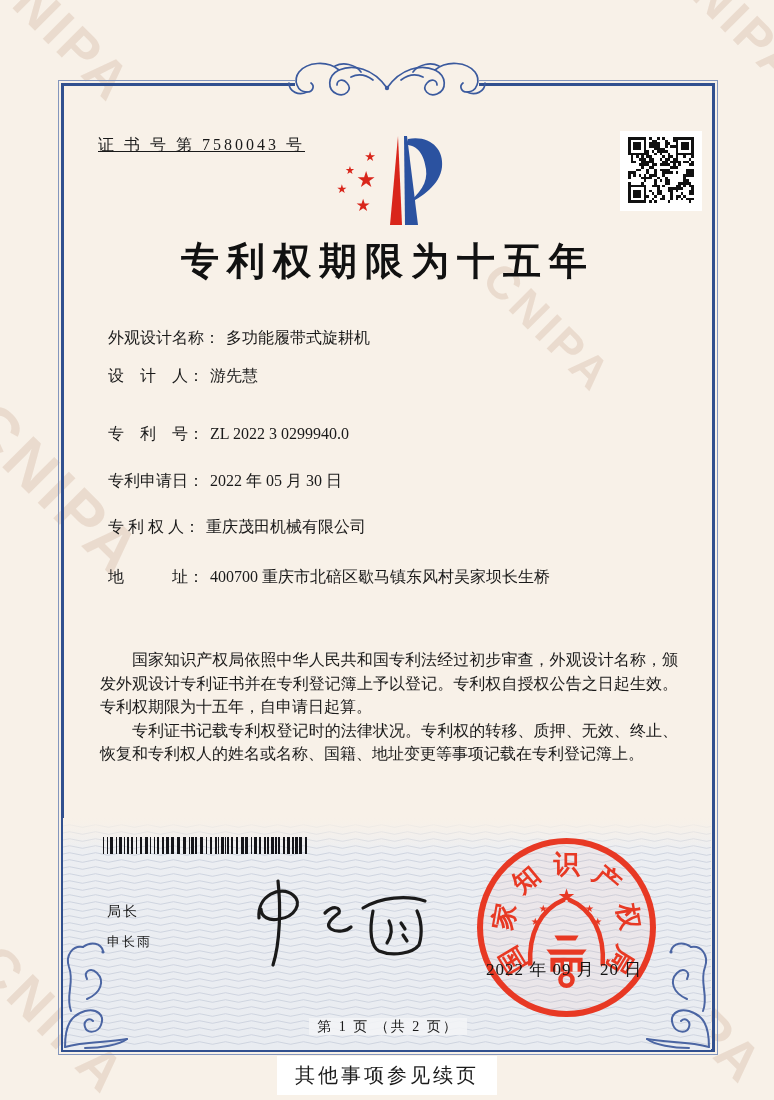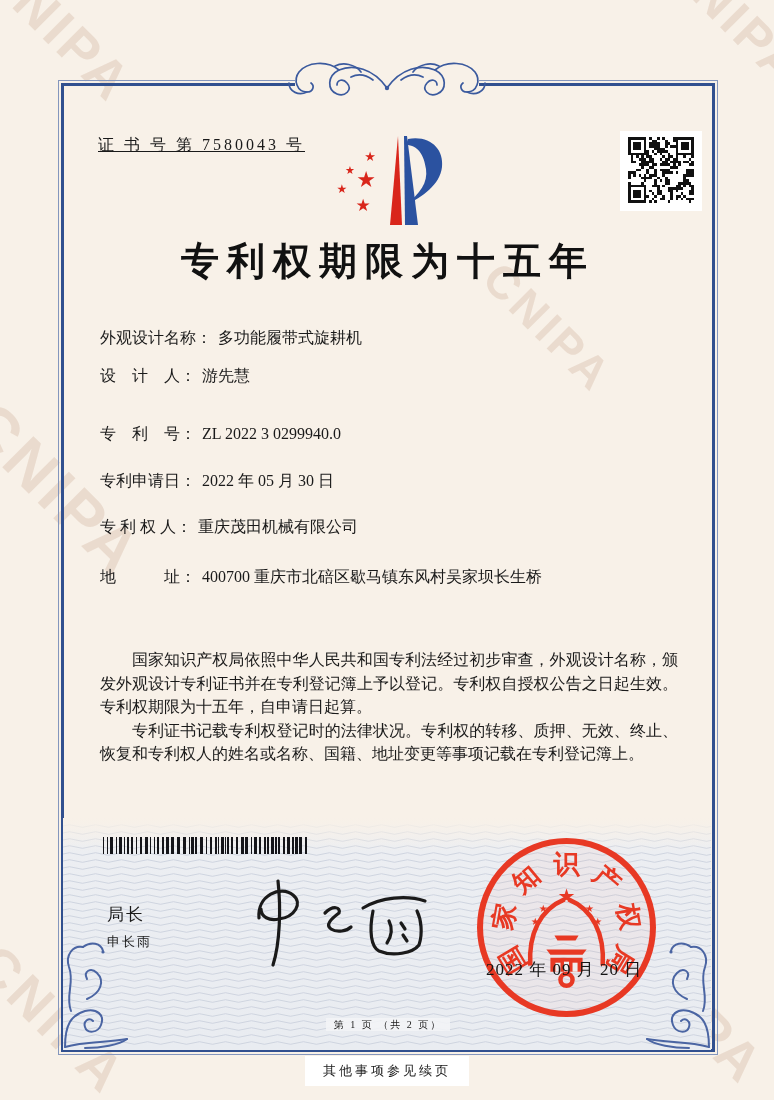--- a/index.html
+++ b/index.html
@@ -16,49 +16,49 @@
       border:3px solid #31508f;}
   
   #cert-no{position:absolute;left:98px;top:135px;font-size:16px;letter-spacing:3px;text-decoration:underline;}
   #title{position:absolute;left:60px;top:236px;width:656px;text-align:center;
       font-size:38px;font-weight:bold;letter-spacing:8px;color:#111;}
   
   #qr-wrap{position:absolute;left:620px;top:131px;width:82px;height:80px;background:#fff;}
   #qr-svg{position:absolute;left:8px;top:6px;width:66px;height:66px;}
   
   .frow{position:absolute;left:100px;font-size:16px;white-space:nowrap;}
-  .frow .lab{display:inline-block;}
+  .frow .lab{display:inline-block;margin-left:8px;}
   .frow .val{margin-left:6px;}
   #grant-no{position:absolute;left:272px;top:0;white-space:nowrap;}
   
   #body-text{position:absolute;left:100px;top:648px;width:578px;font-size:16px;
       line-height:23.5px;text-align:justify;}
   #body-text p{margin:0;text-indent:2em;}
   
   #band{position:absolute;left:63px;top:818px;width:648px;height:232px;
       background:linear-gradient(#f2f0ee, #eceef2 12%, #e9ecf1);}
   #band-fade{position:absolute;left:0;top:0;width:100%;height:34px;
       background:linear-gradient(#f8f1e8, rgba(248,241,232,0));}
   #waves-svg{position:absolute;left:0;top:0;width:648px;height:232px;}
   
   #barcode-svg{position:absolute;left:103px;top:837px;width:208px;height:17px;}
   
-  #director-title{position:absolute;left:107px;top:903px;font-size:17px;letter-spacing:2px;}
+  #director-title{position:absolute;left:107px;top:903px;font-size:14px;letter-spacing:2px;}
   #director-name{position:absolute;left:107px;top:933px;font-size:13px;letter-spacing:2px;}
   #sig-svg{position:absolute;left:221px;top:873px;width:216px;height:100px;}
   
   #seal-svg{position:absolute;left:476px;top:837px;width:181px;height:181px;opacity:0.95;}
   #seal-date{position:absolute;left:483px;top:958px;width:162px;text-align:center;
       font-size:17px;letter-spacing:1px;color:#141414;}
   
   #page-info{position:absolute;left:60px;top:1018px;width:656px;text-align:center;
-      font-size:10px;letter-spacing:2px;}
+      font-size:14px;letter-spacing:2px;}
   #page-info span{background:rgba(243,244,247,0.85);padding:1px 8px;}
   #cont-note{position:absolute;left:50%;top:1056px;transform:translateX(-50%);
-      background:#ffffff;padding:6px 18px;font-size:13px;letter-spacing:3px;white-space:nowrap;}
+      background:#ffffff;padding:6px 18px;font-size:20px;letter-spacing:3px;white-space:nowrap;}
   
   #top-ornament{position:absolute;left:269px;top:58px;width:236px;height:46px;}
   .corner-flourish{position:absolute;width:72px;height:114px;}
   #flourish-left{left:61px;top:937px;}
   #flourish-right{left:641px;top:937px;transform:scaleX(-1);}
   #logo-svg{position:absolute;left:330px;top:131px;width:118px;height:98px;}
   text{user-select:none;}
 </style>
 </head>
 <body>

